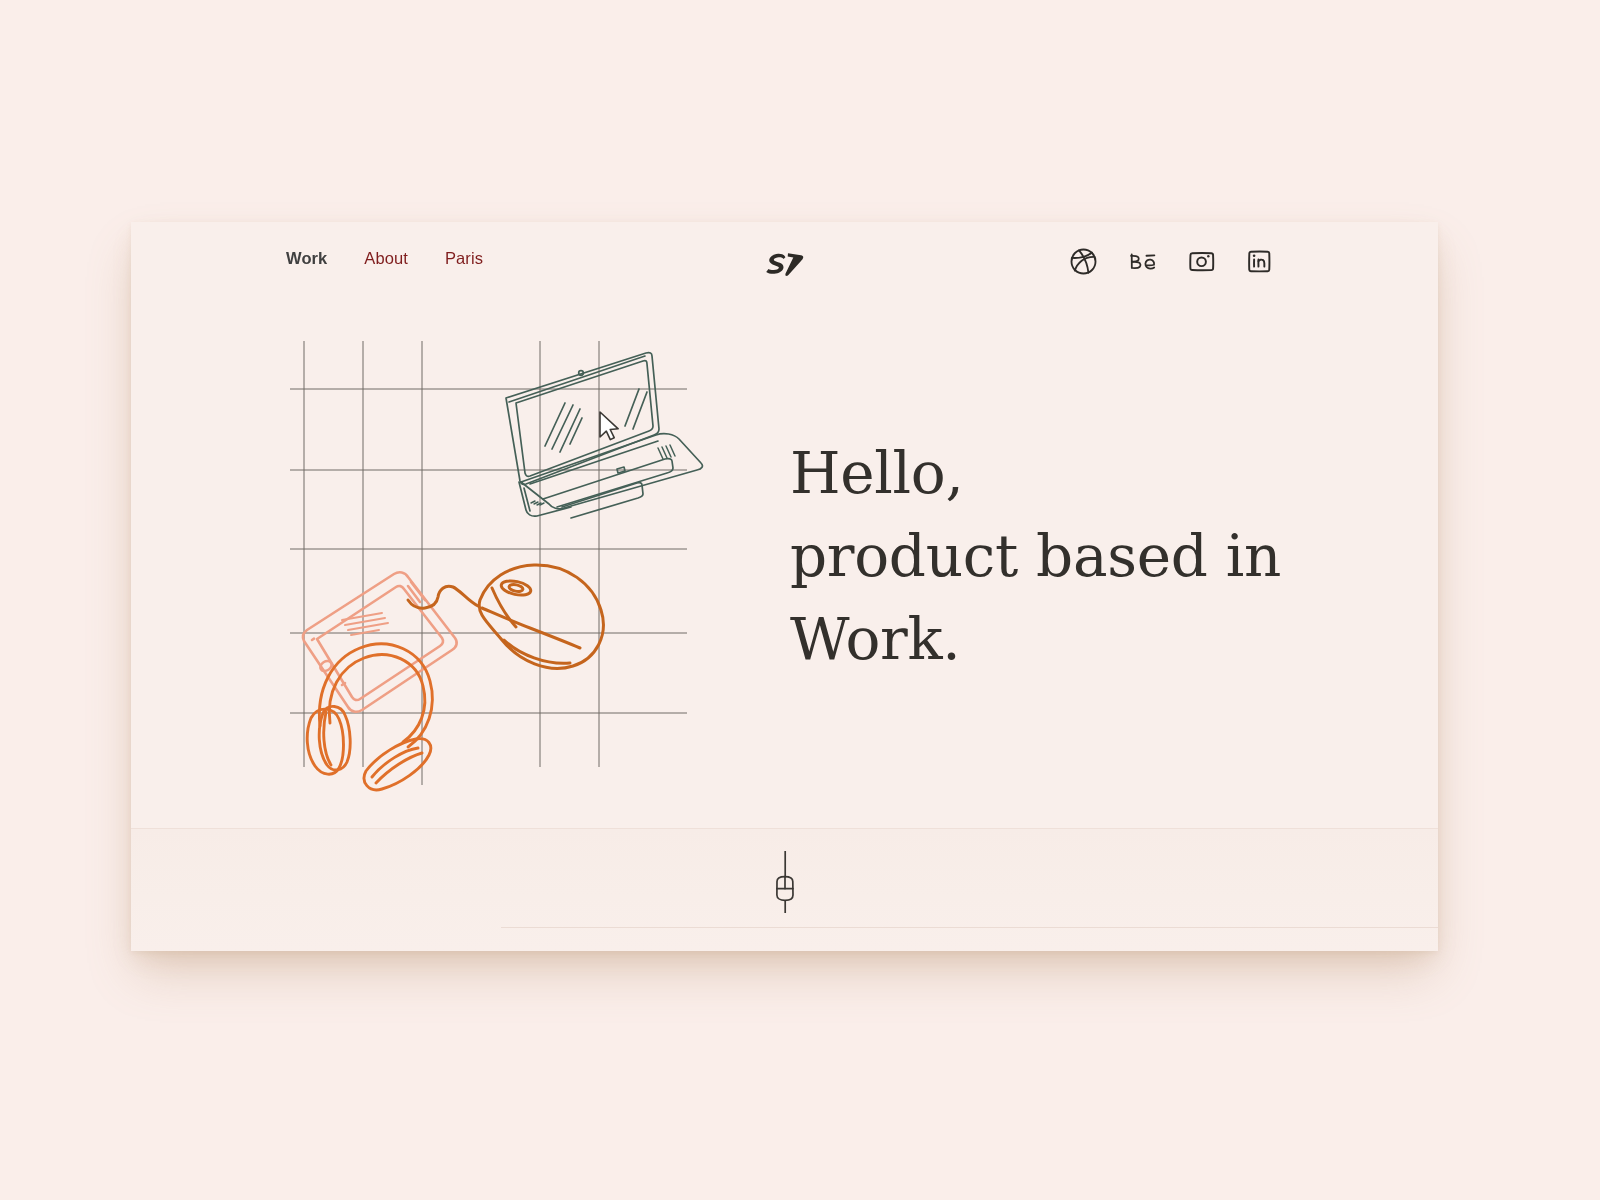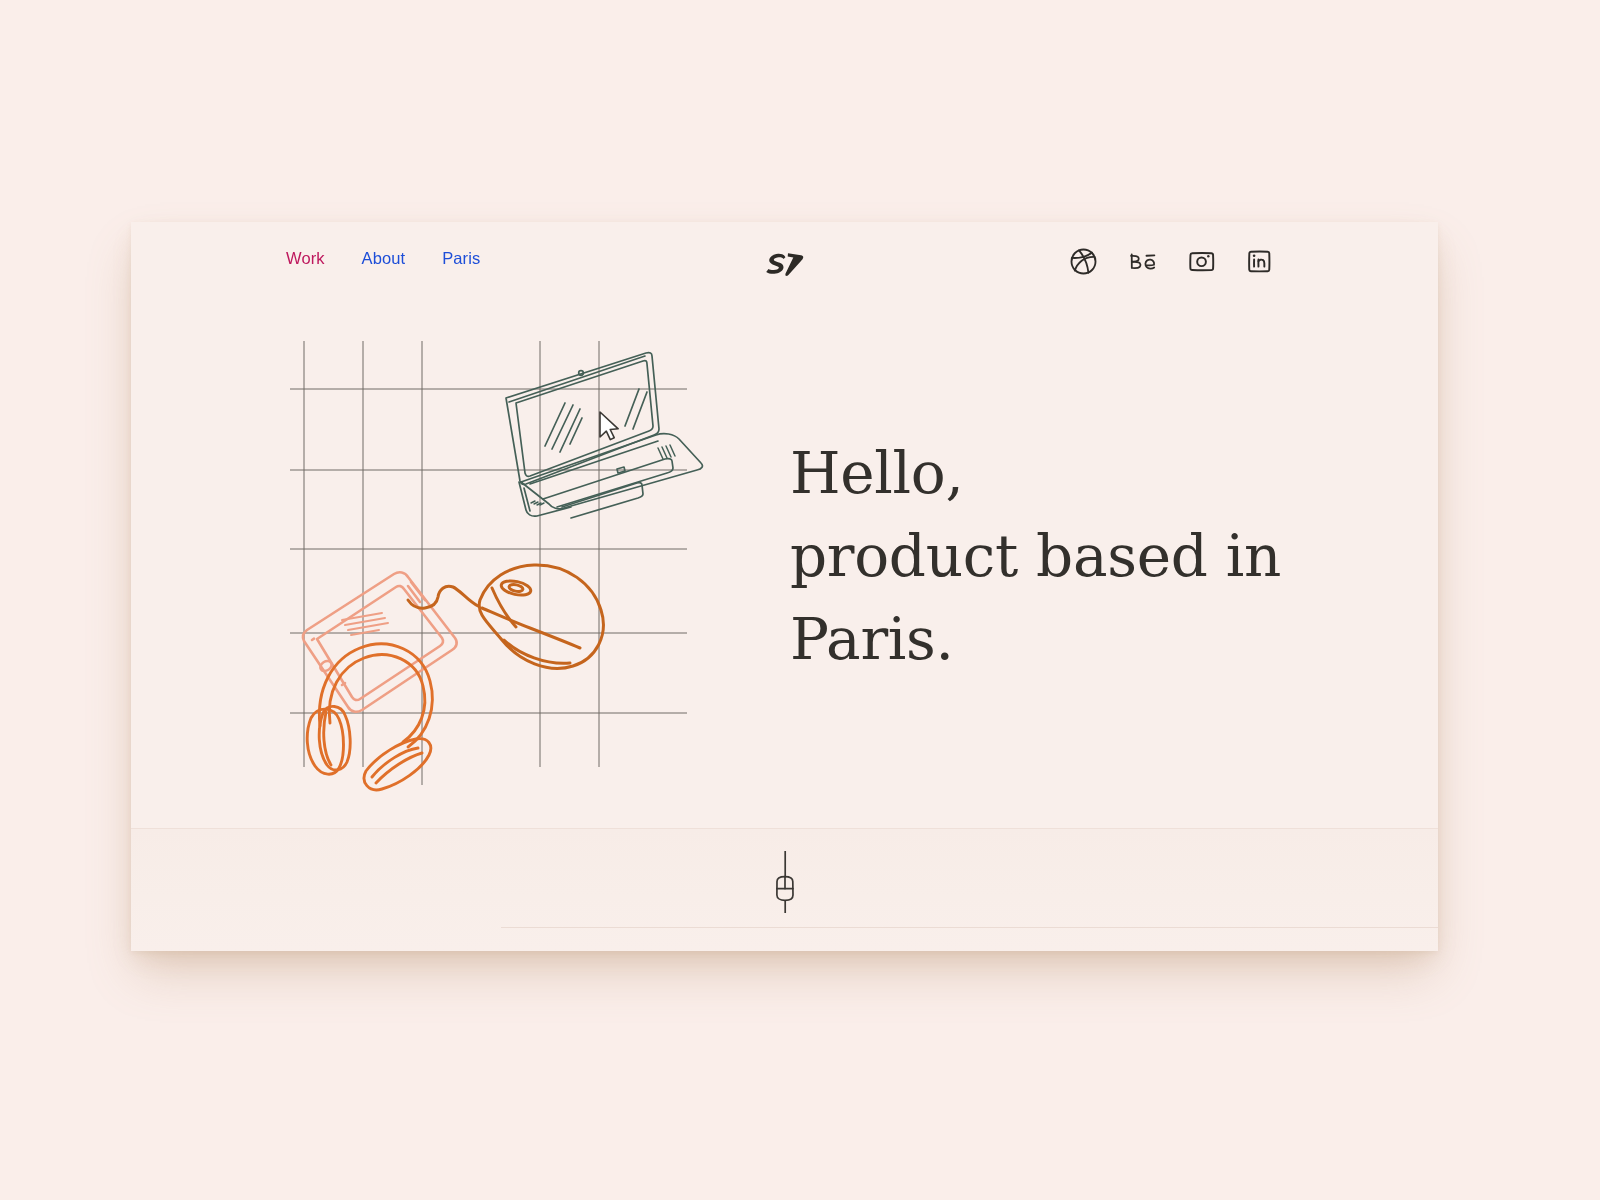--- a/index.html
+++ b/index.html
@@ -42,29 +42,29 @@
   .nav-links {
     position: absolute;
     left: 155px;
     top: 28px;
     display: flex;
     align-items: center;
     gap: 37px;
   }
   .nav-link {
     font-size: 16.5px;
-    color: #1d4ed8;
+    color: #7f1d1d;
     letter-spacing: 0.1px;
     cursor: pointer;
     white-space: nowrap;
     line-height: 1;
   }
   .nav-link.is-active {
-    font-weight: 400;
-    color: #be185d;
+    font-weight: 700;
+    color: #404040;
   }
 
   .brand-logo {
     position: absolute;
     left: 50%;
     top: 20px;
     transform: translateX(-50%);
     width: 60px;
     height: 50px;
     cursor: pointer;
@@ -351,21 +351,21 @@
 
           <path d="M82 436 C94 421 114 409 128 407"></path>
           <path d="M86 442 C99 428 118 416 132 412"></path>
         </g>
       </svg>
     </div>
 
     <h1 class="headline">
       <span class="headline-line">Hello,</span>
       <span class="headline-line">product based in</span>
-      <span class="headline-line">Paris.</span>
+      <span class="headline-line">Work.</span>
     </h1>
   </section>
 
   <div class="bottom-band">
     <div class="scroll-cue">
       <svg viewBox="0 0 34 62" width="34" height="62" aria-hidden="true">
         <g fill="none" stroke="#3b3834" stroke-width="1.7" stroke-linecap="round" stroke-linejoin="round">
 
           <path d="M17.2 0 L17.2 26"></path>
           <path d="M17.2 50 L17.2 62"></path>

